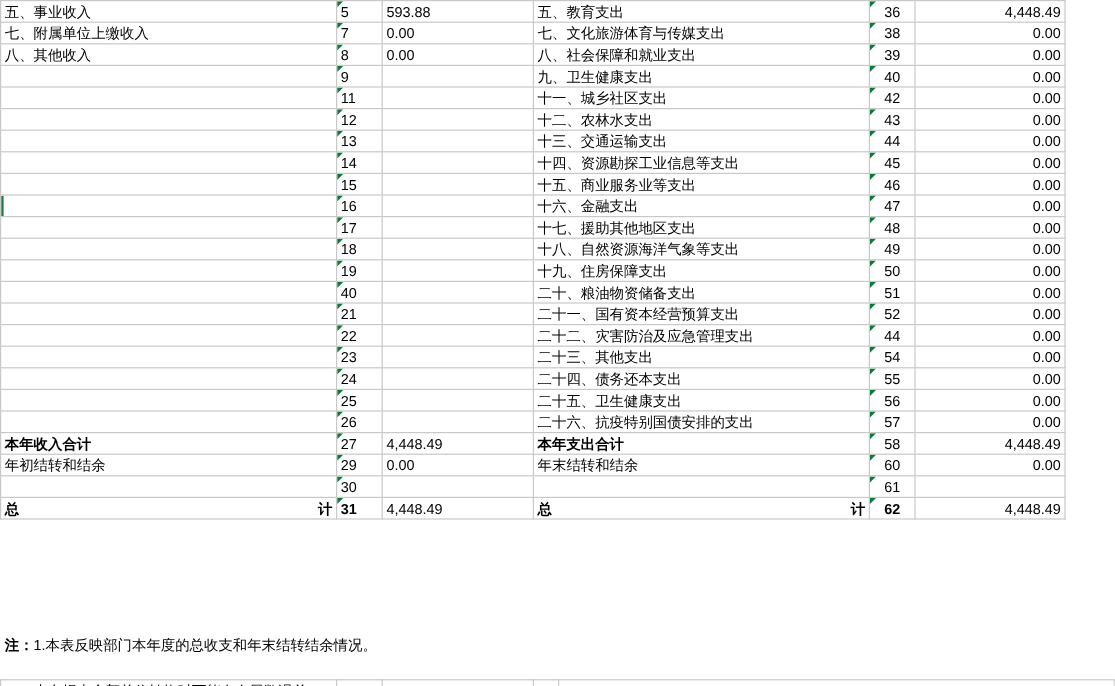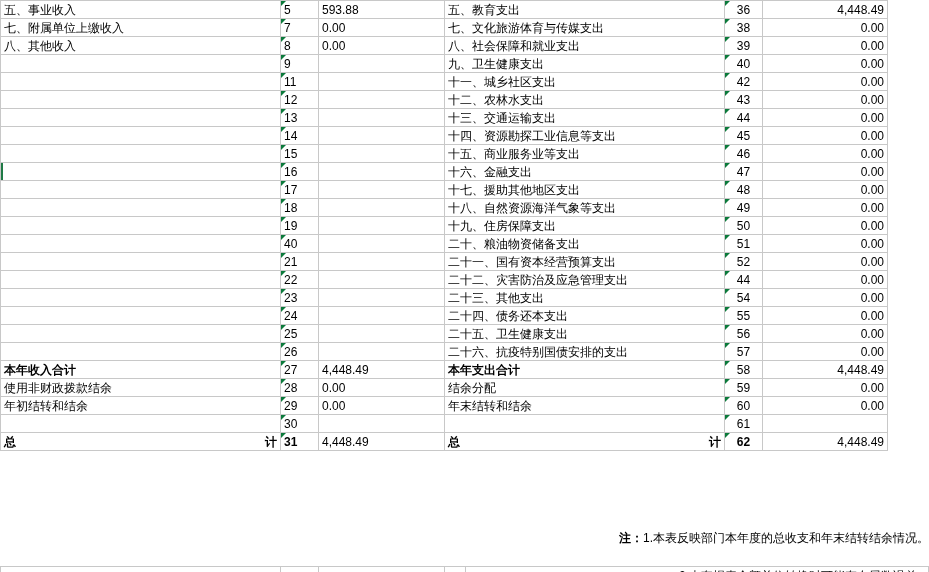--- a/index.html
+++ b/index.html
@@ -76,21 +76,20 @@
     top: 528px;
     width: 929px;
   }
   .note-line {
     height: 20px;
     line-height: 20px;
     font-size: 12px;
     white-space: nowrap;
     padding-left: 4px;
     box-sizing: border-box;
-    text-align: right;
   }
   .note-line.indent { padding-left: 18px; margin-top: 18px; }
   .note-bold { font-weight: bold; }
   #footer-rules {
     position: absolute;
     left: 0;
     top: 566px;
     width: 929px;
     height: 6px;
   }
@@ -277,28 +276,20 @@
           <td class="c-no2 marker">57</td>
           <td class="c-amt2">0.00</td>
         </tr>
         <tr>
           <td class="c-name bold center">本年收入合计</td>
           <td class="c-no marker">27</td>
           <td class="c-amt">4,448.49</td>
           <td class="c-name2 bold center">本年支出合计</td>
           <td class="c-no2 marker">58</td>
           <td class="c-amt2">4,448.49</td>
-        </tr>
-        <tr>
-          <td class="c-name">使用非财政拨款结余</td>
-          <td class="c-no marker">28</td>
-          <td class="c-amt">0.00</td>
-          <td class="c-name2">结余分配</td>
-          <td class="c-no2 marker">59</td>
-          <td class="c-amt2">0.00</td>
         </tr>
         <tr>
           <td class="c-name">年初结转和结余</td>
           <td class="c-no marker">29</td>
           <td class="c-amt">0.00</td>
           <td class="c-name2">年末结转和结余</td>
           <td class="c-no2 marker">60</td>
           <td class="c-amt2">0.00</td>
         </tr>
         <tr>

